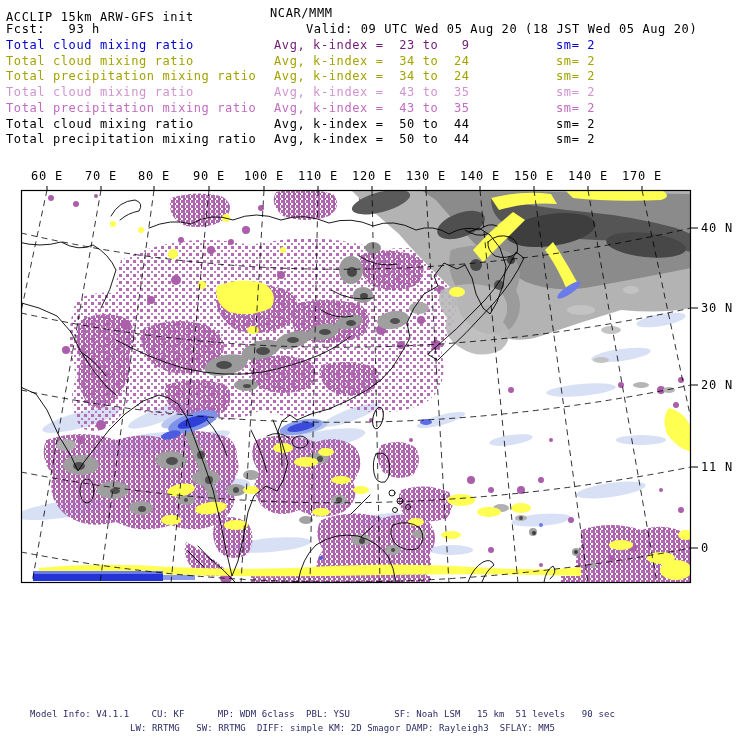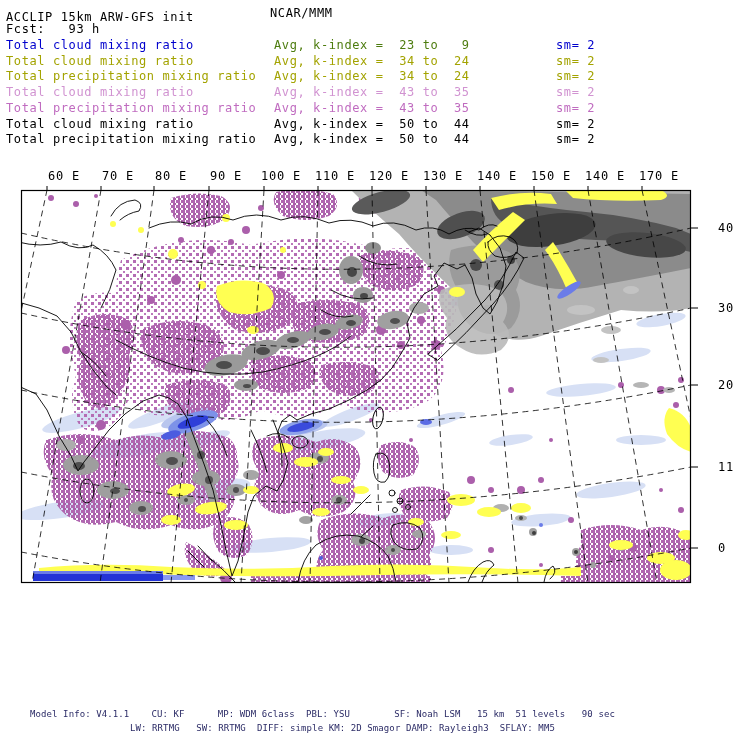--- a/index.html
+++ b/index.html
@@ -1,35 +1,36 @@
 <!DOCTYPE html>
 <html><head>
 <meta charset="utf-8">
 <style>
   html,body{margin:0;padding:0;background:#ffffff;}
   .canvas{position:relative;width:740px;height:740px;background:#fff;overflow:hidden;
           font-family:"DejaVu Sans Mono","Liberation Mono",monospace;}
   .t{position:absolute;font-size:12px;letter-spacing:0.6px;white-space:pre;color:#000;line-height:14px;}
-  .axis{position:absolute;font-size:12px;letter-spacing:0.8px;white-space:pre;color:#000;margin-left:17px;}
+  .axis{position:absolute;font-size:12px;letter-spacing:0.8px;white-space:pre;color:#000;}
   .lon{transform:translateX(-50%);}
   .foot{position:absolute;font-size:9px;letter-spacing:0.1px;white-space:pre;color:#2b2b66;}
   .map-svg{position:absolute;left:21px;top:190px;overflow:visible;}
 </style>
 </head>
 <body>
 
 <div class="canvas">
 
   <span class="t" style="left:6px;top:10px">ACCLIP 15km ARW-GFS init</span>
   <span class="t" style="left:270px;top:6px">NCAR/MMM</span>
   <span class="t" style="left:6px;top:22px">Fcst:   93 h</span>
+  <span class="t" style="left:306px;top:22px">Valid: 09 UTC Wed 05 Aug 20 (18 JST Wed 05 Aug 20)</span>
 
   <div>
     <span class="t" style="left: 6px; top: 38px; color: rgb(0, 0, 205);">Total cloud mixing ratio</span>
-    <span class="t" style="left: 274px; top: 38px; color: #4d7c0f;">Avg, k-index =  23 to   9</span>
+    <span class="t" style="left: 274px; top: 38px; color: #701a75;">Avg, k-index =  23 to   9</span>
     <span class="t" style="left: 556px; top: 38px; color: rgb(0, 0, 205);">sm= 2</span>
 
     <span class="t" style="left: 6px; top: 54px; color: rgb(163, 163, 0);">Total cloud mixing ratio</span>
     <span class="t" style="left: 274px; top: 54px; color: rgb(163, 163, 0);">Avg, k-index =  34 to  24</span>
     <span class="t" style="left: 556px; top: 54px; color: rgb(163, 163, 0);">sm= 2</span>
 
     <span class="t" style="left: 6px; top: 69px; color: rgb(163, 163, 0);">Total precipitation mixing ratio</span>
     <span class="t" style="left: 274px; top: 69px; color: rgb(163, 163, 0);">Avg, k-index =  34 to  24</span>
     <span class="t" style="left: 556px; top: 69px; color: rgb(163, 163, 0);">sm= 2</span>
 

